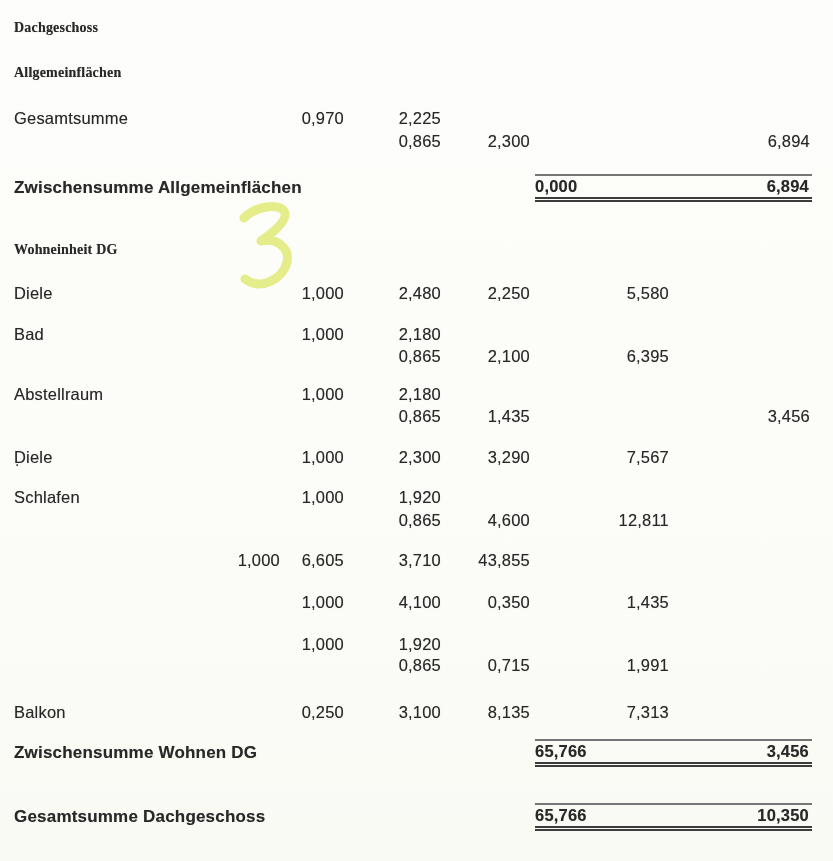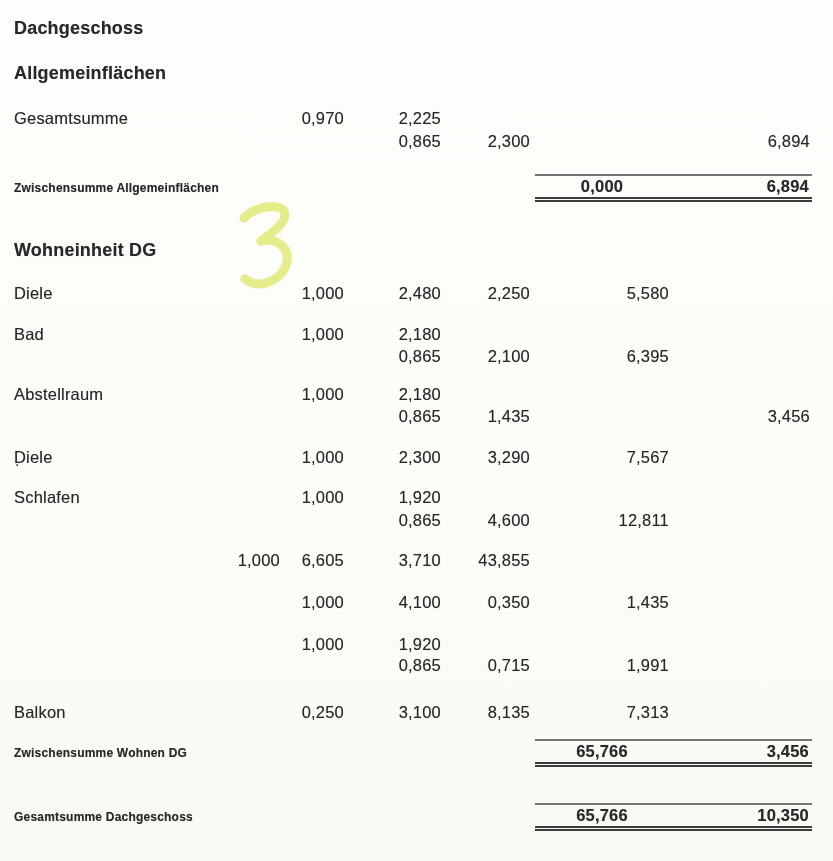--- a/index.html
+++ b/index.html
@@ -10,29 +10,29 @@
     color:#282828;
   }
   .line {
     position:absolute; left:14px; width:796px; height:20px;
     display:grid; grid-template-columns:266px 64px 97px 89px 139px 141px;
     font-size:16.5px; line-height:20px; letter-spacing:.2px;
     text-shadow:0 0 .7px rgba(55,55,55,.45);
     white-space:nowrap;
   }
   .num { text-align:right; }
-  .title .lbl, .heading .lbl { font-size:18px; font-weight:700; }
-  .total .lbl { font-size:12px; font-weight:700; }
+  .title .lbl, .heading .lbl { font-size:14px; font-weight:700;font-family:Liberation Serif, serif; }
+  .total .lbl { font-size:17px; font-weight:700; }
   .rulebox {
     position:absolute; left:521px; top:-4px; width:277px;
     border-top:2px solid #757575;
     border-bottom:5px double #3c3c3c;
     display:flex; padding:1px 0 2px 0; box-sizing:content-box;
   }
-  .rulebox .v1 { width:134px; text-align:center; font-weight:700; font-size:16.5px; line-height:18px; }
+  .rulebox .v1 { width:134px; text-align:left; font-weight:700; font-size:16.5px; line-height:18px; }
   .rulebox .v2 { width:143px; text-align:right; font-weight:700; font-size:16.5px; line-height:18px; padding-right:3px; box-sizing:border-box; }
   .stray { position:absolute; left:15px; top:452px; font-size:16px; color:#4a4a4a; text-shadow:0 0 .6px rgba(70,70,70,.5); }
   .annotation3 { position:absolute; left:233px; top:201px; }
 </style>
 </head>
 <body>
 
 <div class="sheet">
 
   <div class="line title" style="top:18px">

